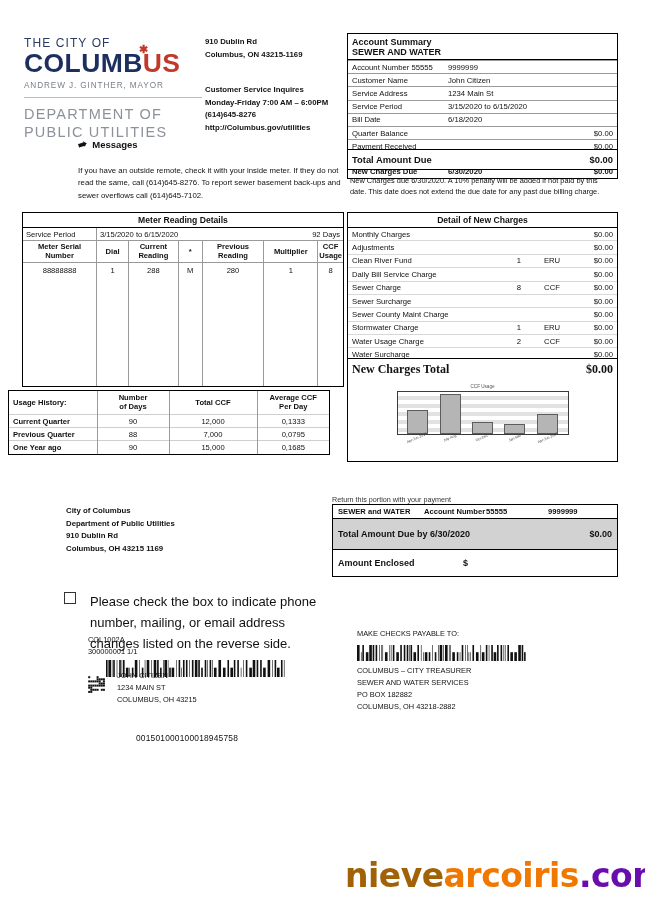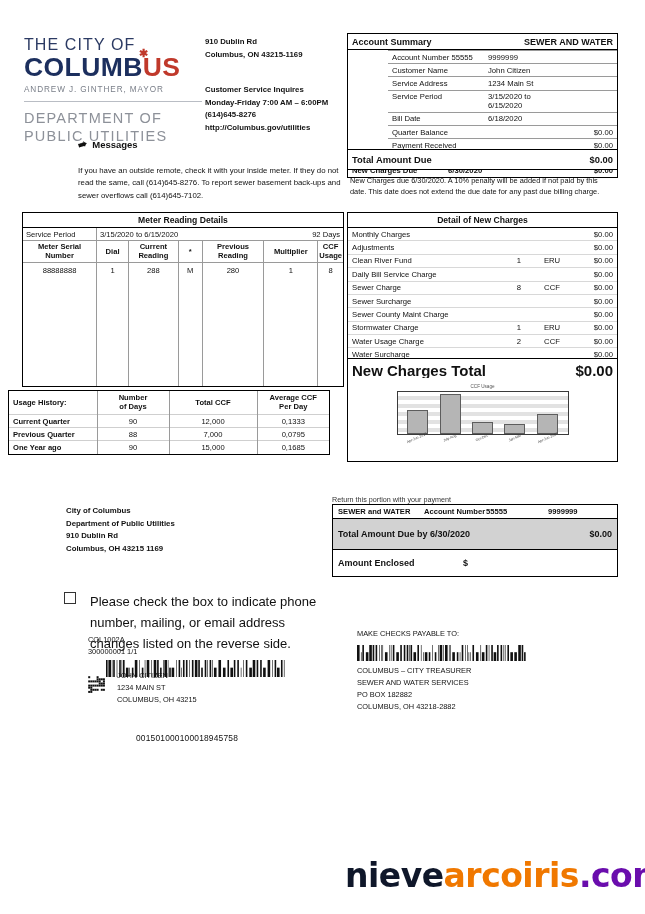--- a/index.html
+++ b/index.html
@@ -9,53 +9,53 @@
     background:#ffffff;
     font-family:"Liberation Sans", sans-serif;
     color:#111;
     position:relative;
     overflow:hidden;
   }
   .page { position:relative; width:645px; height:914px; }
 
   
   .logo-block { position:absolute; left:24px; top:36px; width:180px; }
-  .logo-l1 { font-size:16px; letter-spacing:1.1px; color:#2b3a63; }
+  .logo-l1 { font-size:12px; letter-spacing:1.1px; color:#2b3a63; }
   .logo-l2 { font-size:26.5px; font-weight:bold; letter-spacing:0.4px; line-height:1.05;
              color:#1c2f5e; position:relative; }
   .logo-l2 .red { color:#c0392b; }
   .logo-star { position:absolute; color:#c0392b; font-size:11px; top:-6px; left:115px; }
   .logo-l3 { font-size:8.2px; letter-spacing:0.9px; color:#7a7f89; margin-top:3px; }
   .logo-rule { width:178px; height:1px; background:#b9bdc4; margin:7px 0 7px 0; }
   .dept { font-size:14.5px; letter-spacing:1.2px; color:#8d9199; line-height:1.25; }
 
   .addr-block { position:absolute; left:205px; top:36px; width:150px;
                 font-size:7.8px; font-weight:bold; line-height:1.65; }
   .cs-block { position:absolute; left:205px; top:84px; width:160px;
               font-size:7.8px; font-weight:bold; line-height:1.62; }
 
   .messages { position:absolute; left:78px; top:138px; font-size:9.5px; font-weight:bold; }
   .msg-icon { display:inline-block; transform:rotate(-18deg); margin-right:5px; font-size:11px; }
   .msg-body { position:absolute; left:78px; top:165px; width:268px;
               font-size:7.8px; line-height:1.58; }
 
   
   .box { position:absolute; border:1.6px solid #000; background:#fff; }
-  .bt { border-top:0.8px solid #9a9a9a;margin-left:40px; }
+  .bt { border-top:0.8px solid #9a9a9a; }
   .hdr-bar { font-weight:bold; font-size:8.6px; text-align:center;
              border-bottom:1.6px solid #000; padding:2px 0 2px 0; }
 
   
   #acct { left:347px; top:33px; width:271px; }
   #acct .arow { display:flex; font-size:7.7px; padding:1.6px 4px; }
   #acct .arow .lbl { flex:0 0 96px; }
   #acct .arow .mid { flex:1; }
   #acct .arow .amt { flex:0 0 46px; text-align:right; }
   #acct .title { display:flex; font-weight:bold; font-size:9px;
-                 border-bottom:1.6px solid #000; padding:2.5px 4px; }
+                 border-bottom:1.6px solid #000; padding:2.5px 4px;flex-direction:column; }
   #acct .title .t1 { flex:1; }
   #acct .bold { font-weight:bold; }
 
   #total { left:347px; top:149px; width:271px; }
   #total .trow { display:flex; font-weight:bold; font-size:9.4px; padding:4px 4px; }
   #total .trow .t1 { flex:1; }
 
   #notice { position:absolute; left:347px; top:173px; width:271px;
             font-size:7.4px; line-height:1.5; padding:2px 3px; }
 
@@ -90,21 +90,21 @@
   
   #charges { left:347px; top:212px; width:271px; }
   #charges .crow { display:flex; font-size:7.7px; padding:1.7px 4px;
                    border-bottom:0.7px solid #d8d8d8; }
   #charges .crow .nm { flex:1; }
   #charges .crow .qty { flex:0 0 28px; text-align:center; }
   #charges .crow .un { flex:0 0 38px; text-align:center; }
   #charges .crow .amt { flex:0 0 42px; text-align:right; }
 
   #newtotal { left:347px; top:358px; width:271px; }
-  #newtotal .nrow { display:flex; font-weight:bold; font-size:15px; padding:3px 4px; }
+  #newtotal .nrow { display:flex; font-weight:bold; font-size:12px; padding:3px 4px;font-family:Liberation Serif, serif; }
   #newtotal .nrow .t1 { flex:1; }
 
   
   #chartbox { position:absolute; left:347px; top:378px; width:271px; height:84px;
               border-left:1.6px solid #000; border-right:1.6px solid #000;
               border-bottom:1.6px solid #000; background:#fff; }
   .chart-title { text-align:center; font-size:4.6px; color:#555; margin-top:6px; }
   .plot { position:relative; margin:2px auto 0 auto; width:172px; height:44px;
           border:1px solid #3a3a3a; background:
             repeating-linear-gradient(to bottom, #ffffff 0 4px, #e2e2e2 4px 8px); }
@@ -148,21 +148,21 @@
   .addr2 { position:absolute; left:117px; top:670px; font-size:7.4px; line-height:1.62; }
   .acctline { position:absolute; left:88px; top:733px; font-size:8.4px; letter-spacing:0.2px;margin-left:48px; }
 
   .checks-hdr { position:absolute; left:357px; top:629px; font-size:7.4px; }
   .barcode2 { position:absolute; left:357px; top:645px; height:16px; width:170px; }
   .checks-addr { position:absolute; left:357px; top:665px; font-size:7.4px; line-height:1.63; }
 
   
   .wm { position:absolute; left:345px; top:856px; font-size:33px; font-weight:bold;
         letter-spacing:-0.5px; font-family:"DejaVu Sans", sans-serif; }
-  .wm .w1 { color:#0f172a; }
+  .wm .w1 { color:#a16207; }
   .wm .w2 { color:#f07800; }
   .wm .w3 { color:#6a0dad; }
 </style>
 </head>
 <body>
 
 <div class="page">
 
   <div class="logo-block">
     <div class="logo-l1">THE CITY OF</div>

